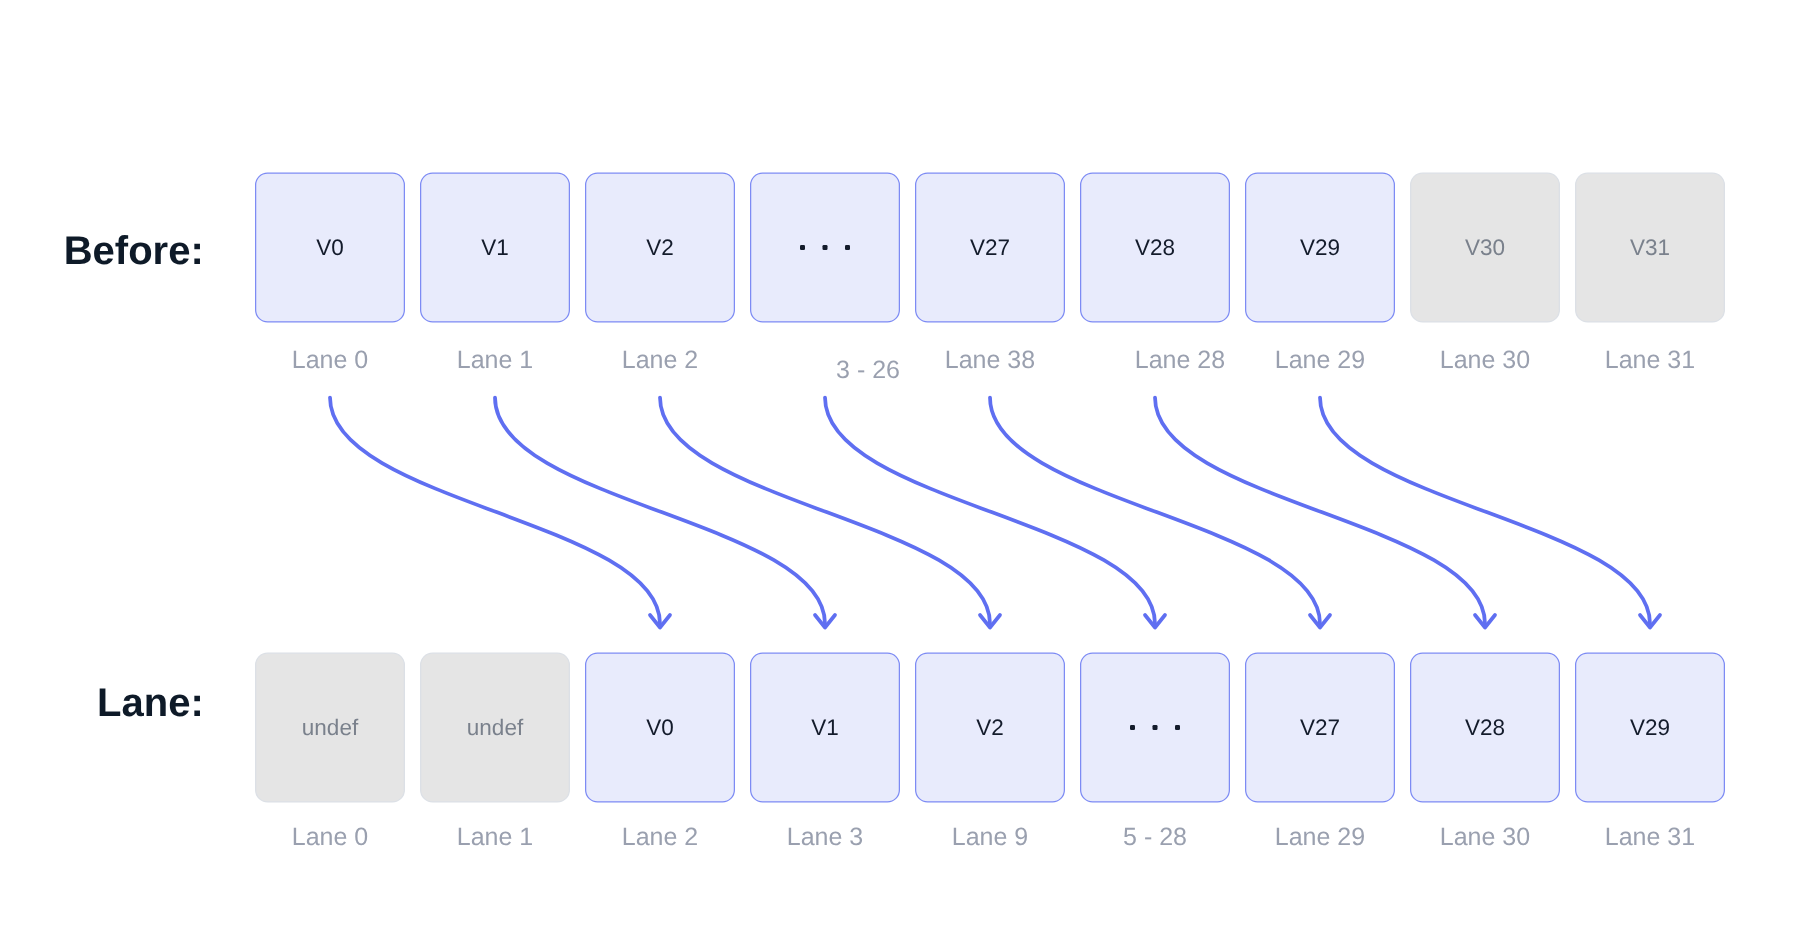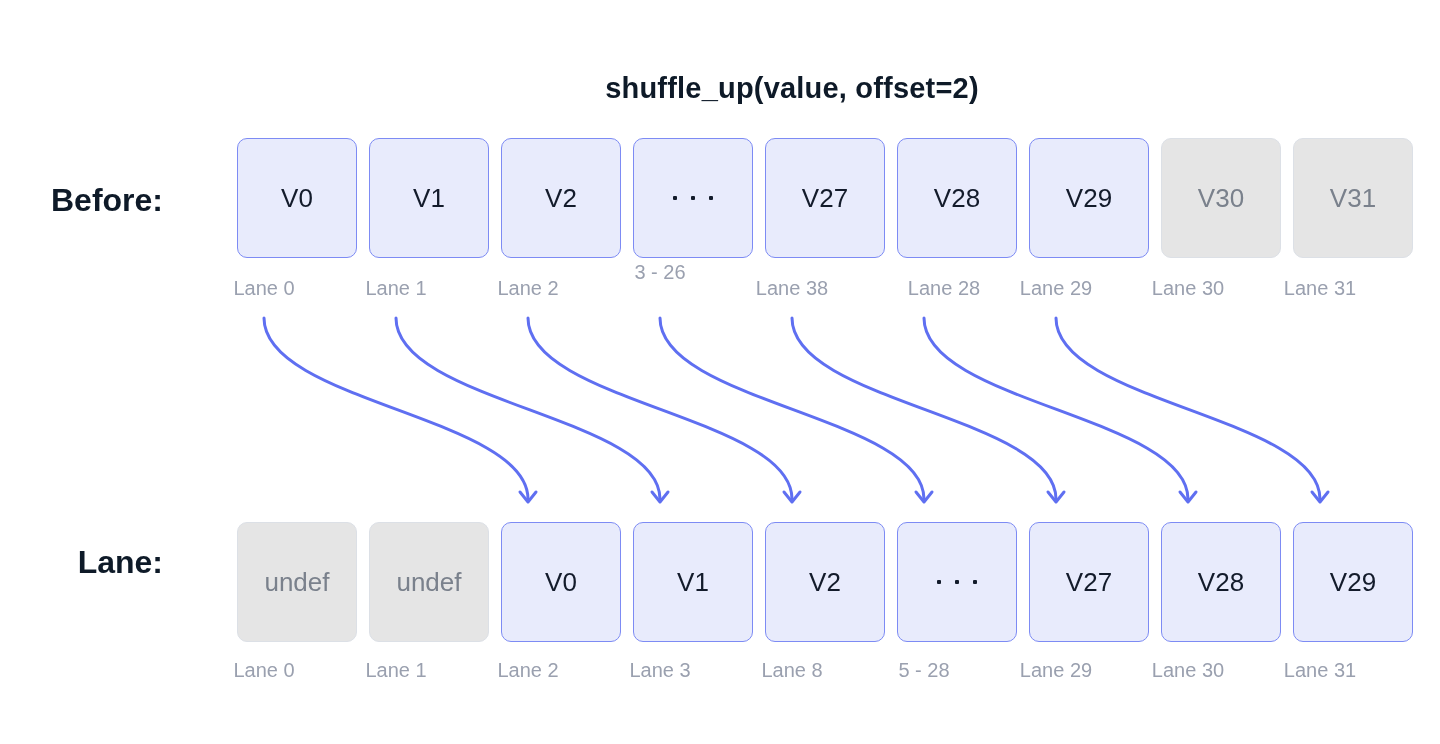--- a/index.html
+++ b/index.html
@@ -23,22 +23,21 @@
     text-align:center;font-size:29px;font-weight:600;letter-spacing:0.2px;
     color:var(--title-color);
   }
   .row-label{
     position:absolute;left:0;width:163px;text-align:right;
     font-size:32px;font-weight:600;line-height:28px;color:var(--title-color);
   }
   .cell{
     position:absolute;width:120px;height:120px;box-sizing:border-box;
     border-radius:10px;display:flex;align-items:center;justify-content:center;
-    font-size:26px;
-    margin-left:33px;
+    font-size:18px;
   }
   .cell.filled{
     background:var(--box-fill);
     border:1.5px solid var(--box-border);
     color:var(--dark-text);
   }
   .cell.plain{
     background:#e5e5e5;
     border:1.5px solid var(--plain-border);
     color:var(--muted-value);
@@ -48,21 +47,20 @@
   .lane-label{
     position:absolute;width:120px;text-align:center;
     font-size:20px;line-height:24px;color:var(--lane-text);
   }
   .arrows{position:absolute;left:0;top:0;pointer-events:none;}
 </style>
 </head>
 <body>
 
 <div class="canvas">
-  <div class="title">shuffle_up(value, offset=2)</div>
 
   <svg class="arrows" id="arrows-svg" width="1440" height="744" viewBox="0 0 1440 744">
       <g fill="none" stroke="#5F6FF1" stroke-width="3" stroke-linecap="round" stroke-linejoin="round">
         <path d="M 264 318 C 264 402, 528 417, 528 499"></path>
         <polyline points="520,492 528,502 536,492"></polyline>
       </g>
       <g fill="none" stroke="#5F6FF1" stroke-width="3" stroke-linecap="round" stroke-linejoin="round">
         <path d="M 396 318 C 396 402, 660 417, 660 499"></path>
         <polyline points="652,492 660,502 668,492"></polyline>
       </g>
@@ -96,21 +94,21 @@
       <div class="lane-label" style="left: 336px; top: 276px;">Lane 1</div>
       <div class="cell filled" style="left: 468px; top: 138px;">V2</div>
       <div class="lane-label" style="left: 468px; top: 276px;">Lane 2</div>
       <div class="cell filled" style="left: 600px; top: 138px;">
         <span class="dots-wrap">
           <span class="dot"></span>
           <span class="dot"></span>
           <span class="dot"></span>
         </span>
       </div>
-      <div class="lane-label" style="left: 600px; top: 260px;">3 - 26</div>
+      <div class="lane-label" style="left: 600px; top: 284px; text-align: right;">3 - 26</div>
       <div class="cell filled" style="left: 732px; top: 138px;">V27</div>
       <div class="lane-label" style="left: 732px; top: 276px;">Lane 38</div>
       <div class="cell filled" style="left: 864px; top: 138px;">V28</div>
       <div class="lane-label" style="left: 884px; top: 276px;">Lane 28</div>
       <div class="cell filled" style="left: 996px; top: 138px;">V29</div>
       <div class="lane-label" style="left: 996px; top: 276px;">Lane 29</div>
       <div class="cell plain" style="left: 1128px; top: 138px;">V30</div>
       <div class="lane-label" style="left: 1128px; top: 276px;">Lane 30</div>
       <div class="cell plain" style="left: 1260px; top: 138px;">V31</div>
       <div class="lane-label" style="left: 1260px; top: 276px;">Lane 31</div>
@@ -120,21 +118,21 @@
     <div class="row-label" style="top:548px">Lane:</div>
   <div class="cell plain" style="left: 204px; top: 522px;">undef</div>
       <div class="lane-label" style="left: 204px; top: 658px;">Lane 0</div>
       <div class="cell plain" style="left: 336px; top: 522px;">undef</div>
       <div class="lane-label" style="left: 336px; top: 658px;">Lane 1</div>
       <div class="cell filled" style="left: 468px; top: 522px;">V0</div>
       <div class="lane-label" style="left: 468px; top: 658px;">Lane 2</div>
       <div class="cell filled" style="left: 600px; top: 522px;">V1</div>
       <div class="lane-label" style="left: 600px; top: 658px;">Lane 3</div>
       <div class="cell filled" style="left: 732px; top: 522px;">V2</div>
-      <div class="lane-label" style="left: 732px; top: 658px;">Lane 8</div>
+      <div class="lane-label" style="left: 732px; top: 658px;">Lane 9</div>
       <div class="cell filled" style="left: 864px; top: 522px;">
         <span class="dots-wrap">
           <span class="dot"></span>
           <span class="dot"></span>
           <span class="dot"></span>
         </span>
       </div>
       <div class="lane-label" style="left: 864px; top: 658px;">5 - 28</div>
       <div class="cell filled" style="left: 996px; top: 522px;">V27</div>
       <div class="lane-label" style="left: 996px; top: 658px;">Lane 29</div>

